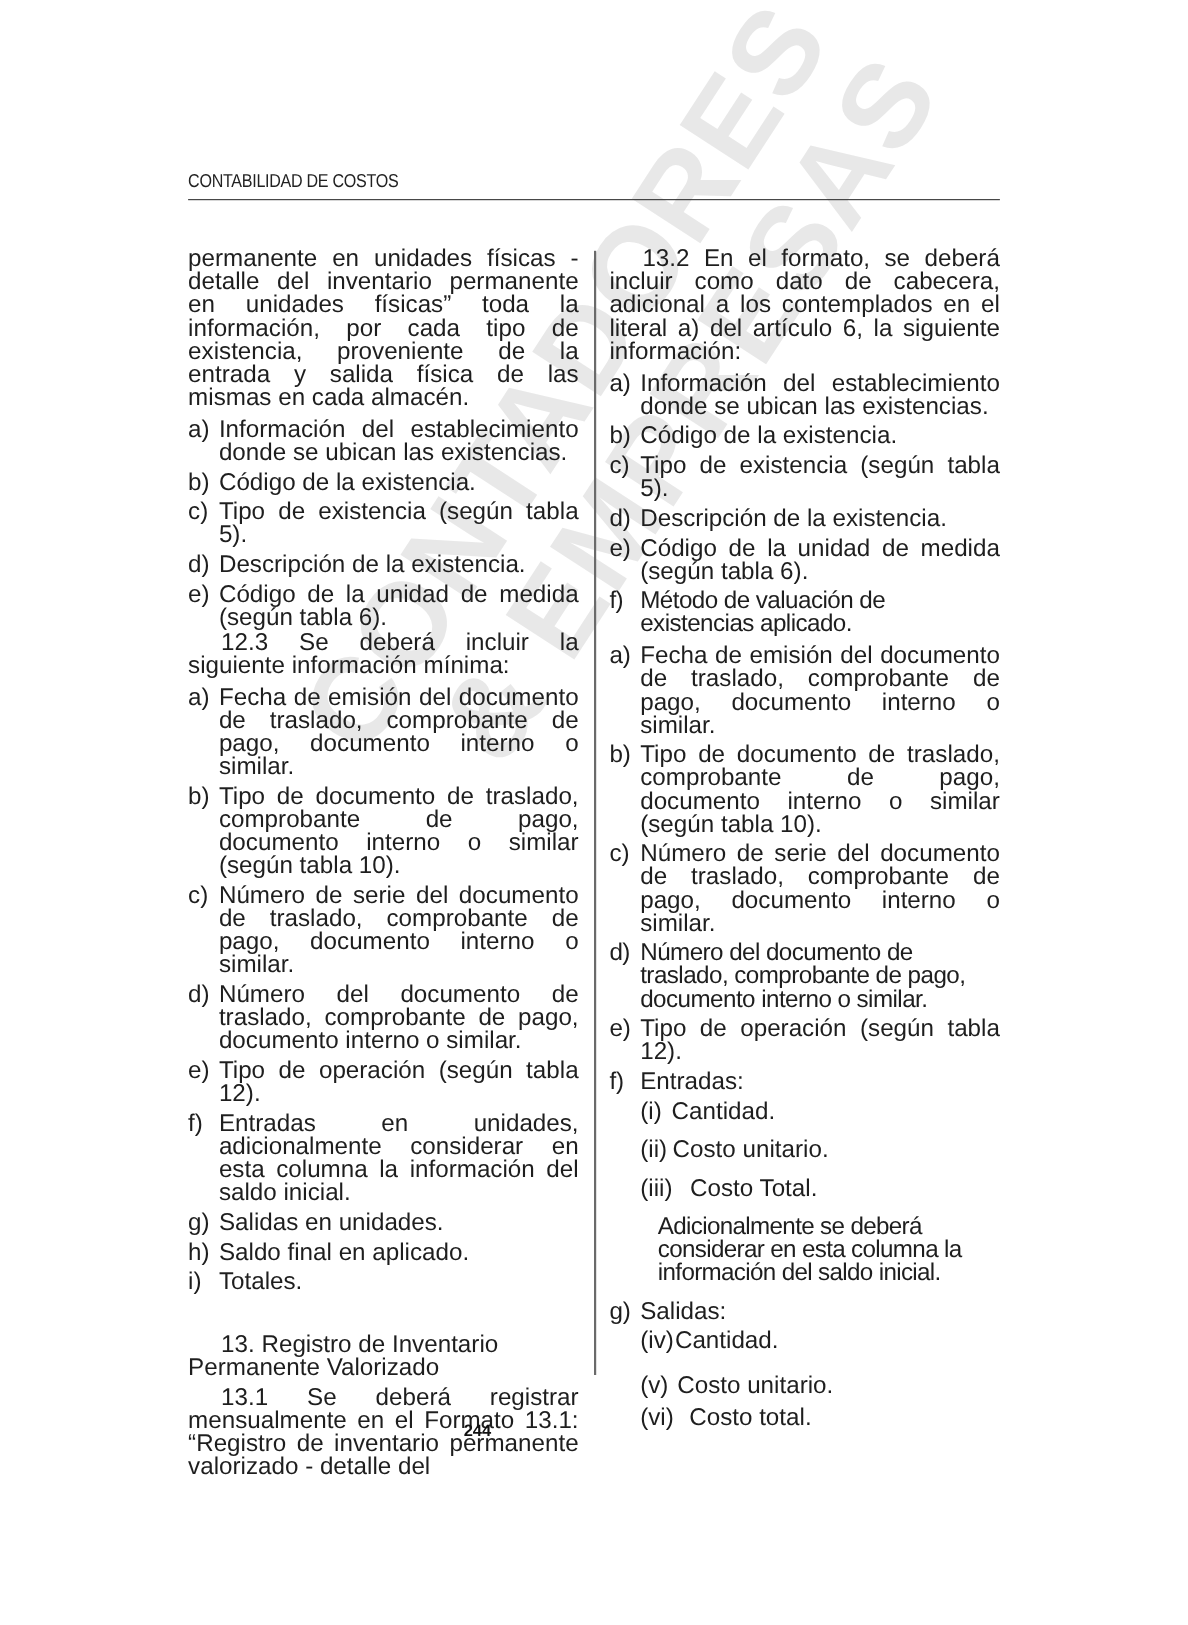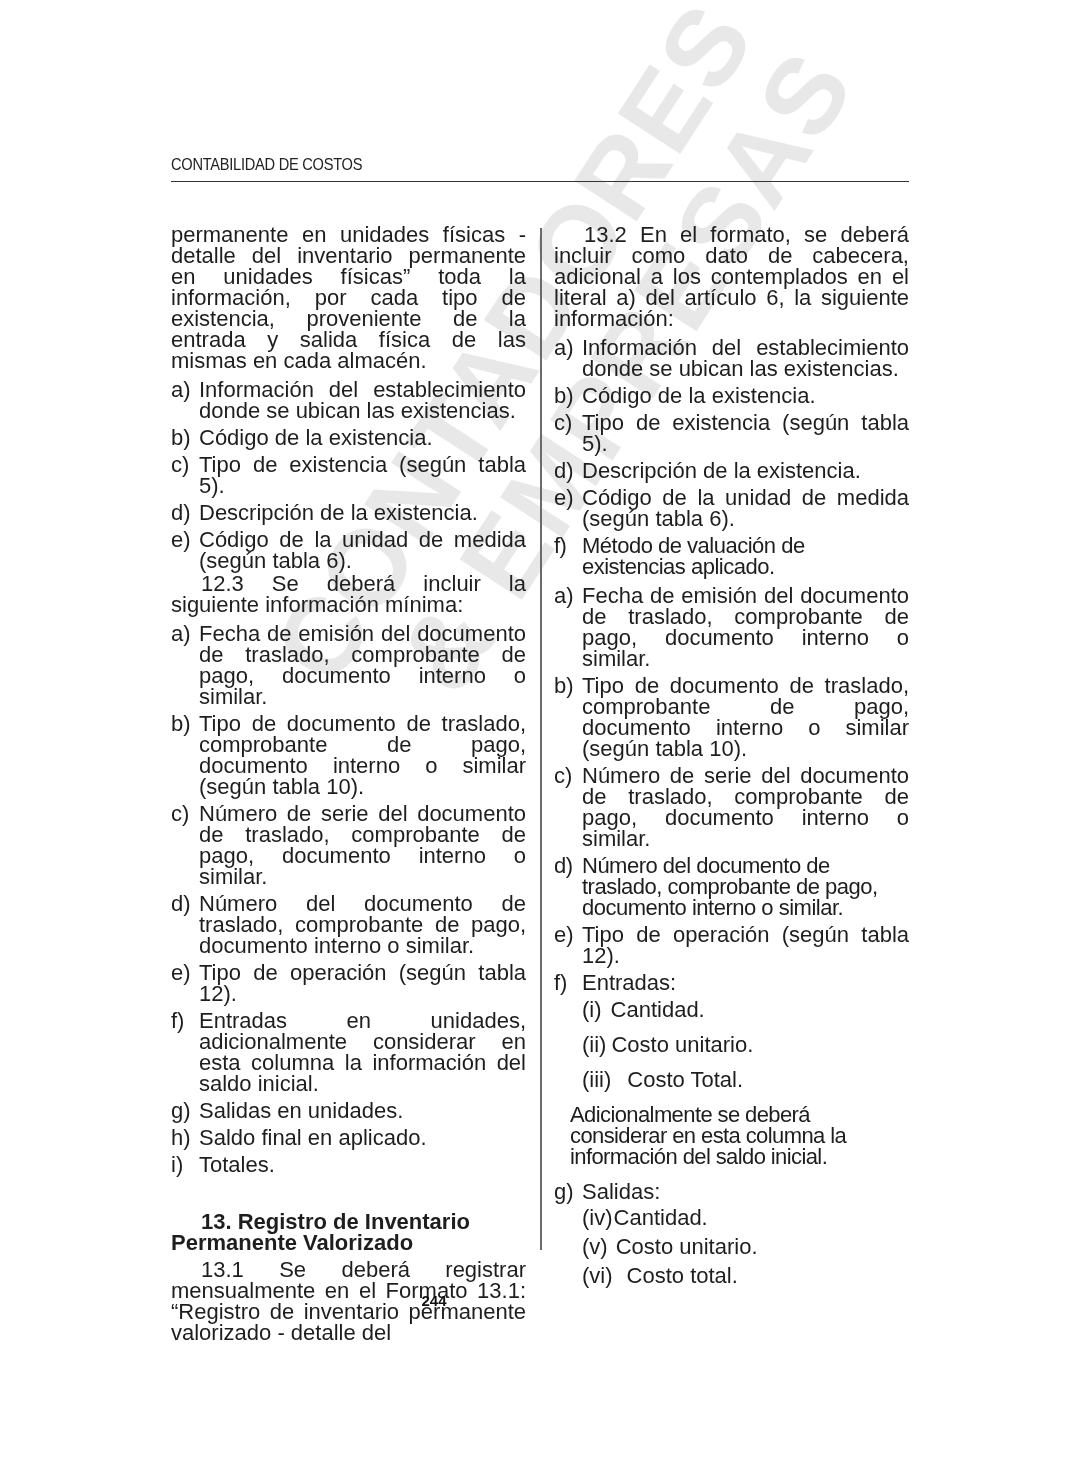--- a/index.html
+++ b/index.html
@@ -19,22 +19,22 @@
   .divider { position: absolute; left: 540px; top: 228px; width: 2px; height: 1022px; background: #6a6a6a; }
   p { margin: 0; text-align: justify; }
   .para { margin-bottom: 8px; }
   .indent { text-indent: 30px; }
   .list-item { display: flex; margin-bottom: 6px; }
   .list-item .lbl { width: 28px; flex: 0 0 28px; }
   .list-item .txt { flex: 1; text-align: justify; }
   .tight { letter-spacing: -0.5px; }
   .sub-item { display: flex; margin-left: 28px; }
   .sub-item .lbl { flex: 0 0 auto; margin-right: 5px; }
-  .note { margin-left: 16px; letter-spacing: -0.6px; margin-bottom: 14px; }
-  .heading { font-weight: bold; text-indent: 30px; margin-bottom: 6px; }
+  .note { margin-left: 44px; letter-spacing: -0.6px; margin-bottom: 14px; }
+  .heading { font-weight: normal; text-indent: 30px; margin-bottom: 6px; }
   .page-number { position: absolute; left: 0; width: 868px; top: 1292px; text-align: center; font-weight: bold; font-size: 15px; color: #111; }
   .watermark {
     position: absolute; left: 255px; top: 640px; width: 900px; text-align: left;
     font-weight: bold; font-size: 108px; color: rgba(150,150,150,0.22); letter-spacing: 2px;
     transform: rotate(-57deg); transform-origin: left top; white-space: nowrap; line-height: 110px;
     pointer-events: none;
   }
 </style>
 </head>
 <body>
@@ -193,21 +193,21 @@
         <span>Costo Total.</span>
       </div>
     <p class="note" style="text-align:left">Adicionalmente se deberá considerar en esta columna la información del saldo inicial.</p>
   </div>
 
   <div>
     <div class="list-item" style="margin-bottom:5px">
         <span class="lbl">g)</span>
         <span class="txt">Salidas:</span>
       </div>
-    <div class="sub-item" style="margin-bottom:8px">
+    <div class="sub-item" style="margin-bottom:20px">
         <span class="lbl" style="margin-right:1px">(iv)</span>
         <span>Cantidad.</span>
       </div>
     <div class="sub-item" style="margin-bottom:8px">
         <span class="lbl" style="margin-right:8px">(v)</span>
         <span>Costo unitario.</span>
       </div>
     <div class="sub-item">
         <span class="lbl" style="margin-right:14px">(vi)</span>
         <span>Costo total.</span>

